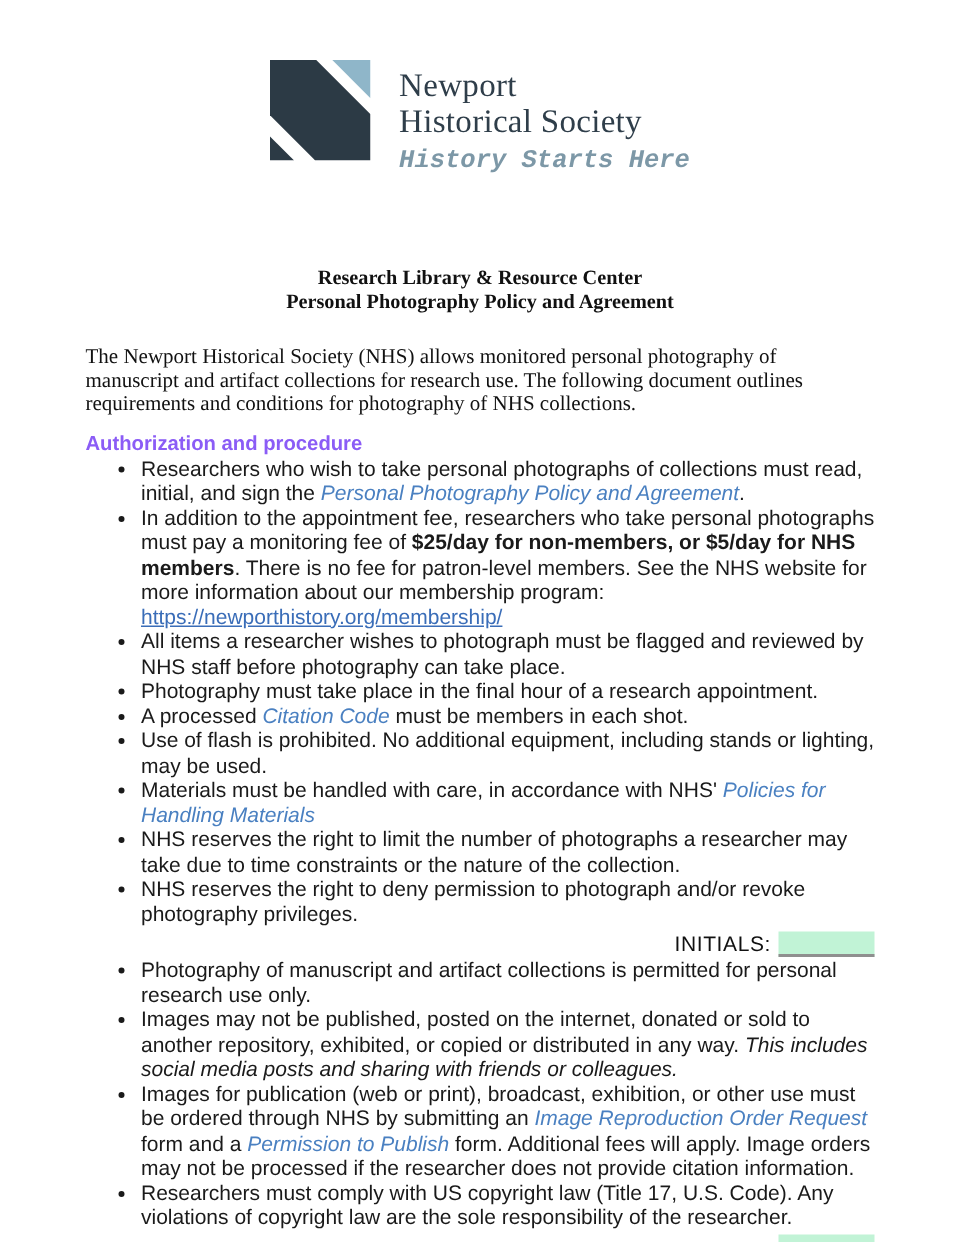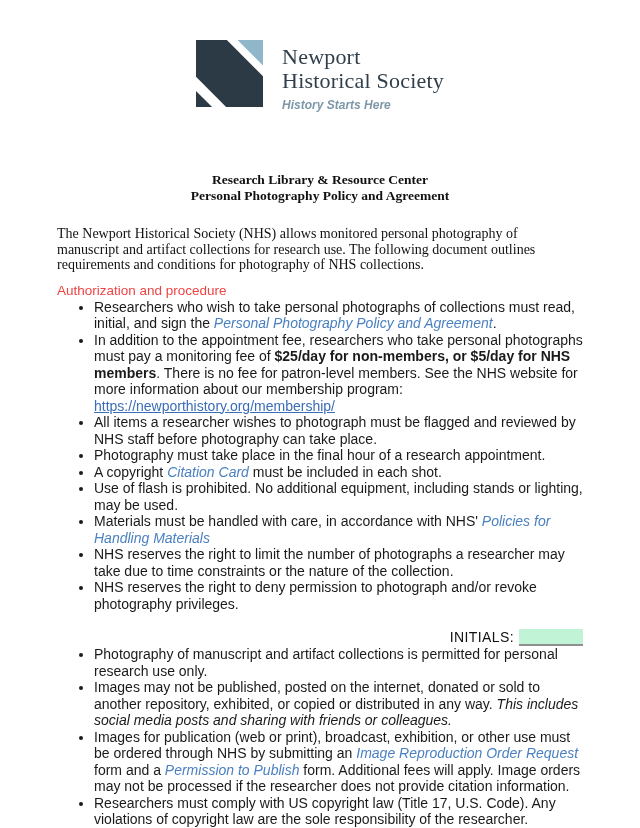--- a/index.html
+++ b/index.html
@@ -5,40 +5,40 @@
   html,body{margin:0;padding:0;background:#ffffff;}
   .page{position:relative;width:640px;height:828px;background:#fff;overflow:hidden;border-radius:13px;}
 
   
   .logo-row{display:flex;justify-content:center;align-items:flex-start;gap:19px;padding-top:40px;background:transparent;}
   .logo-mark{width:67px;height:67px;flex:0 0 auto;display:block;}
   .p-dark{fill:var(--logo-dark,#2c3a45);}
   .p-blue{fill:var(--logo-light-blue,#8fb6c9);}
   .logo-text{padding-top:5px;}
   .org-line{font-family:"Liberation Serif",serif;font-size:22px;line-height:24px;color:var(--org-name,#2f3e4a);letter-spacing:0.2px;}
-  .tagline{font-family:Liberation Sans, sans-serif;font-style:italic;font-weight:600;color:var(--tagline-blue,#7d98a7);font-size:12px;margin-top:5px;}
+  .tagline{font-family:Liberation Mono, monospace;font-style:italic;font-weight:600;color:var(--tagline-blue,#7d98a7);font-size:17px;margin-top:5px;}
 
   
   .doc-title{margin-top:60px;text-align:center;font-family:"Liberation Serif",serif;font-weight:bold;font-size:13.5px;line-height:16px;color:#111;}
 
   .content{padding:0 57px;}
   .intro{margin:22px 0 0;font-family:Liberation Serif, serif;font-size:14px;line-height:15.6px;color:#111;}
 
-  .sec-h{margin:10px 0 1px;font-family:"Liberation Sans",sans-serif;font-weight:normal;font-size:13.5px;line-height:15px;color:#ef4444;}
+  .sec-h{margin:10px 0 1px;font-family:"Liberation Sans",sans-serif;font-weight:bold;font-size:13.5px;line-height:15px;color:#8b5cf6;}
   .h2-second{margin-top:15px;}
 
   .bullets{margin:0;padding-left:37px;font-family:Liberation Sans, sans-serif;font-size:14px;line-height:16.5px;color:#1a1a1a;}
   .bullets li{margin:0;padding:0;}
   .seg-plain{}
   .seg-bold{font-weight:bold;}
   .seg-italic{font-style:italic;}
   .seg-link{color:var(--link-blue,#4a80c1);font-style:italic;cursor:pointer;}
   .seg-url{color:var(--url-blue,#3a6db8);text-decoration:underline;cursor:pointer;}
 
-  .initials-row{text-align:right;margin-top:16px;font-family:"Liberation Sans",sans-serif;font-size:14px;letter-spacing:0.4px;color:#111;}
+  .initials-row{text-align:right;margin-top:3px;font-family:"Liberation Sans",sans-serif;font-size:14px;letter-spacing:0.4px;color:#111;}
   .initials-label{vertical-align:bottom;line-height:18px;}
   .initials-field{display:inline-block;width:64px;margin-left:5px;background:var(--highlight-green,#c1f3d6);vertical-align:bottom;}
   .field-1{height:15px;border-bottom:2px solid #8f8f8f;}
   .field-2{height:22px;border-bottom:2px solid #2a2a2a;}
 </style>
 </head>
 <body>
 
 <div class="page">
 
@@ -64,21 +64,21 @@
 
     <p class="intro">The Newport Historical Society (NHS) allows monitored personal photography of manuscript and artifact collections for research use. The following document outlines requirements and conditions for photography of NHS collections.</p>
 
     <section>
       <h2 class="sec-h">Authorization and procedure</h2>
       <ul class="bullets">
           <li><span class="seg-plain">Researchers who wish to take personal photographs of collections must read, initial, and sign the </span><span class="seg-link">Personal Photography Policy and Agreement</span><span class="seg-plain">.</span></li>
           <li><span class="seg-plain">In addition to the appointment fee, researchers who take personal photographs must pay a monitoring fee of </span><span class="seg-bold">$25/day for non-members, or $5/day for NHS members</span><span class="seg-plain">. There is no fee for patron-level members. See the NHS website for more information about our membership program: </span><span class="seg-url">https://newporthistory.org/membership/</span></li>
           <li><span class="seg-plain">All items a researcher wishes to photograph must be flagged and reviewed by NHS staff before photography can take place.</span></li>
           <li><span class="seg-plain">Photography must take place in the final hour of a research appointment.</span></li>
-          <li><span class="seg-plain">A copyright </span><span class="seg-link">Citation Card</span><span class="seg-plain"> must be included in each shot.</span></li>
+          <li><span class="seg-plain">A processed </span><span class="seg-link">Citation Code</span><span class="seg-plain"> must be members in each shot.</span></li>
           <li><span class="seg-plain">Use of flash is prohibited. No additional equipment, including stands or lighting, may be used.</span></li>
           <li><span class="seg-plain">Materials must be handled with care, in accordance with NHS' </span><span class="seg-link">Policies for Handling Materials</span></li>
           <li><span class="seg-plain">NHS reserves the right to limit the number of photographs a researcher may take due to time constraints or the nature of the collection.</span></li>
           <li><span class="seg-plain">NHS reserves the right to deny permission to photograph and/or revoke photography privileges.</span></li>
         </ul>
       <div class="initials-row">
         <span class="initials-label">INITIALS:</span><span class="initials-field field-1"></span>
       </div>
     </section>
 

